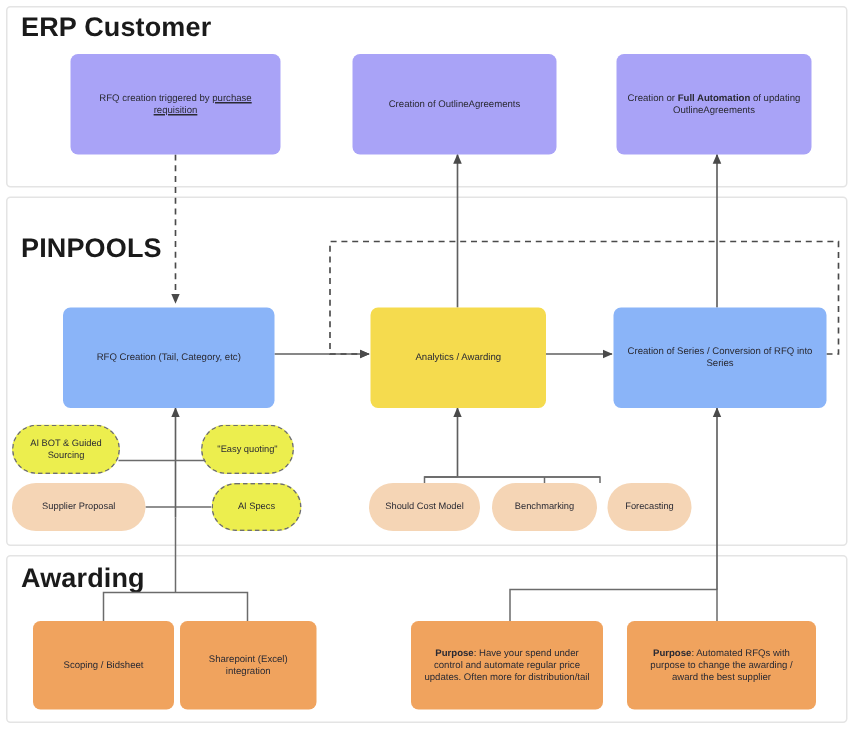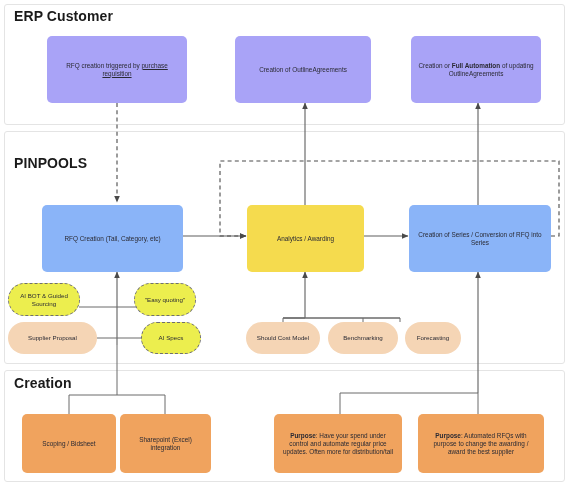--- a/index.html
+++ b/index.html
@@ -22,21 +22,21 @@
     left: 4px;
     width: 561px;
     background: #ffffff;
     border: 1px solid #e4e4e4;
     border-radius: 3px;
     box-sizing: border-box;
   }
   .lane-title {
     position: absolute;
     font-weight: bold;
-    font-size: 14px;
+    font-size: 18px;
     color: #1a1a1a;
     letter-spacing: 0.1px;
     white-space: nowrap;
   }
   .node {
     position: absolute;
     box-sizing: border-box;
     display: flex;
     align-items: center;
     justify-content: center;
@@ -125,21 +125,21 @@
 
     <path class="ln-thin" d="M69,414 L69,395 L165,395 L165,414"></path>
     <path class="ln-thin" d="M117,395 L117,345"></path>
 
     <path class="ln-thin" d="M340,414 L340,393 L478,393 L478,414"></path>
     <path class="ln" d="M478,393 L478,272" marker-end="url(#ah)"></path>
   </svg>
 
   <div class="lane-title" style="left:14px; top:8px;">ERP Customer</div>
   <div class="lane-title" style="left:14px; top:138px;margin-top:17px;">PINPOOLS</div>
-  <div class="lane-title" style="left:14px; top:375px;">Creation</div>
+  <div class="lane-title" style="left:14px; top:375px;">Awarding</div>
 
   <div class="node box purple" style="left:47px; top:36px; width:140px; height:67px;">
     <div>
       <span>RFQ creation triggered by </span><u>purchase requisition</u>
     </div>
   </div>
 
   <div class="node box purple" style="left:235px; top:36px; width:136px; height:67px;">
     <span>Creation of OutlineAgreements</span>
   </div>

